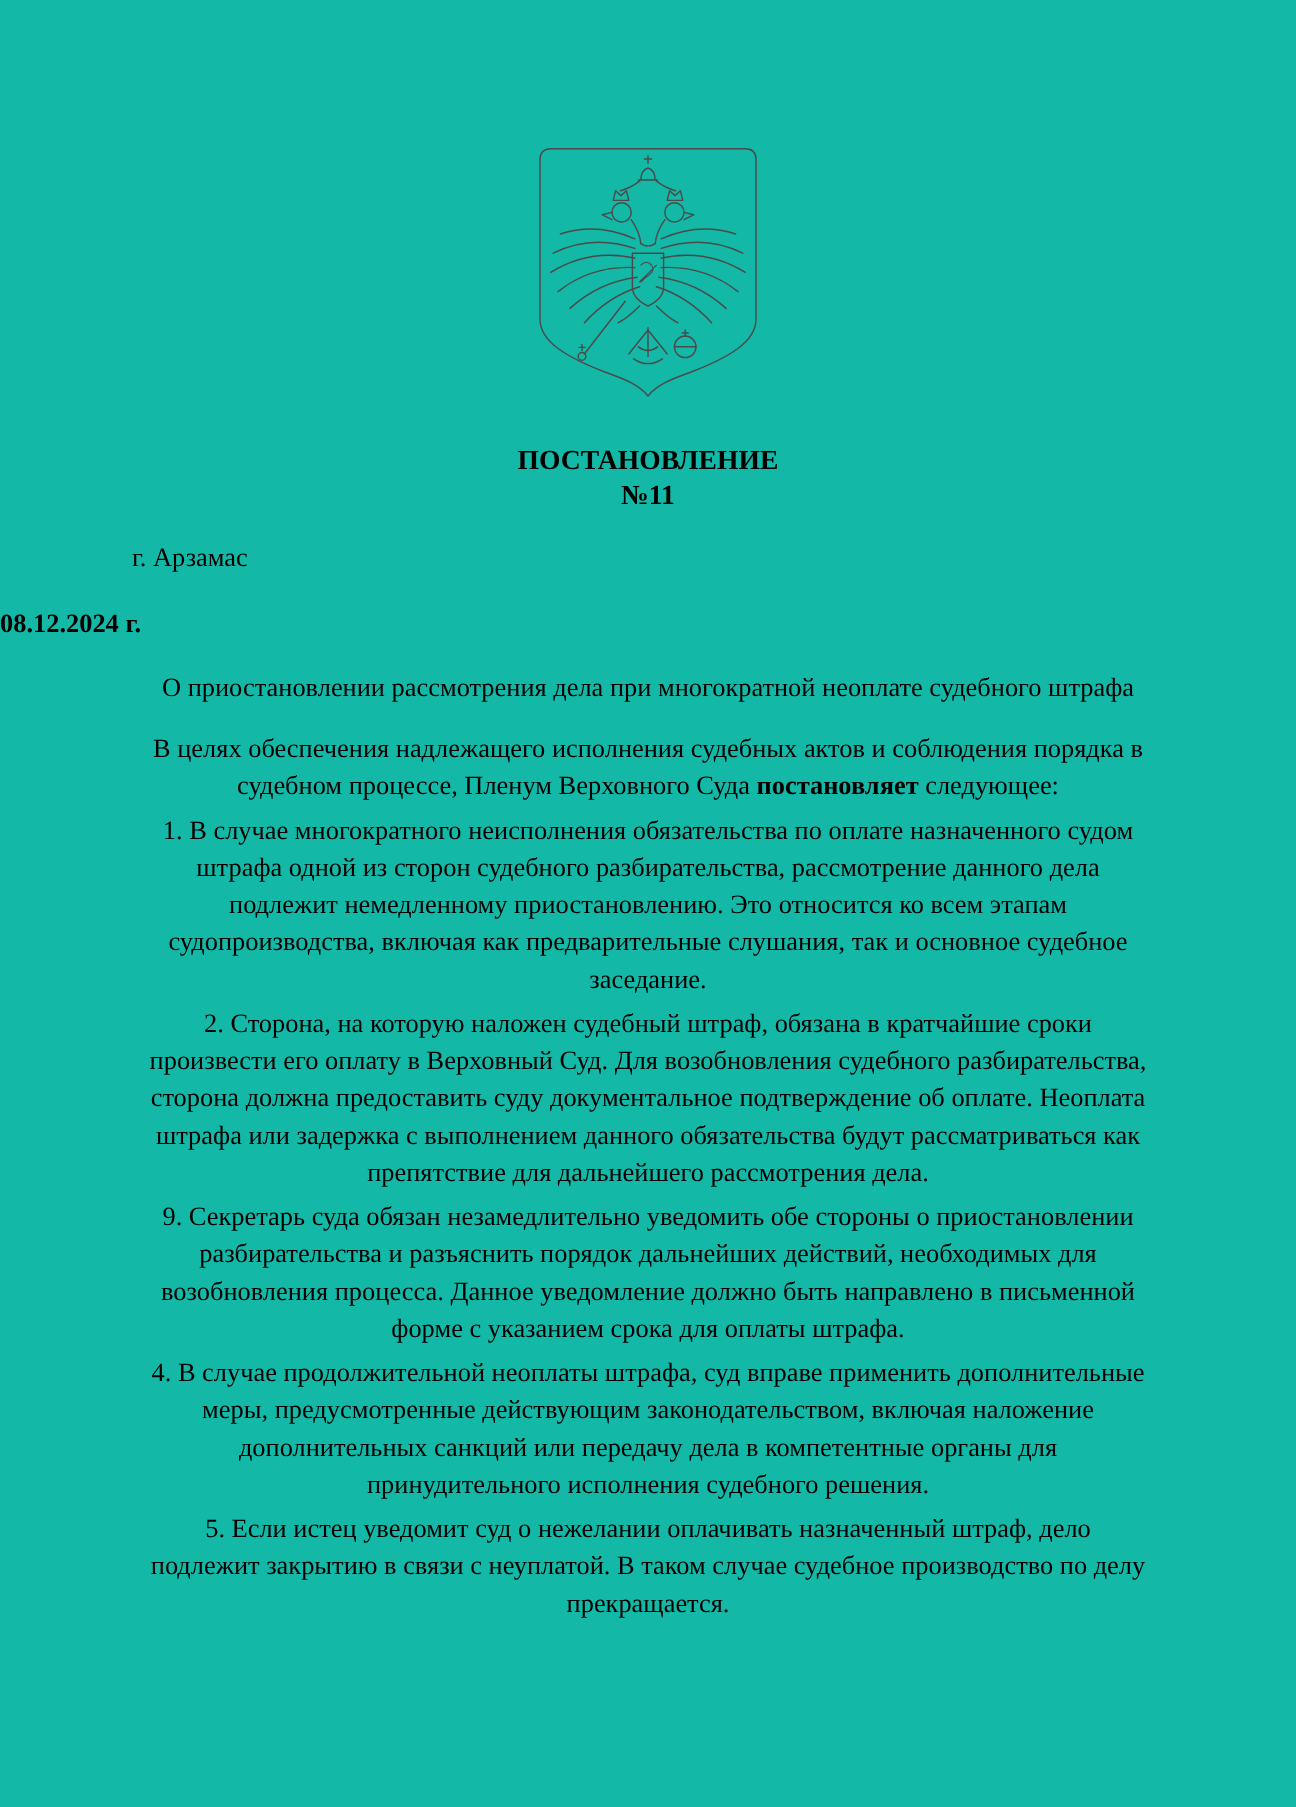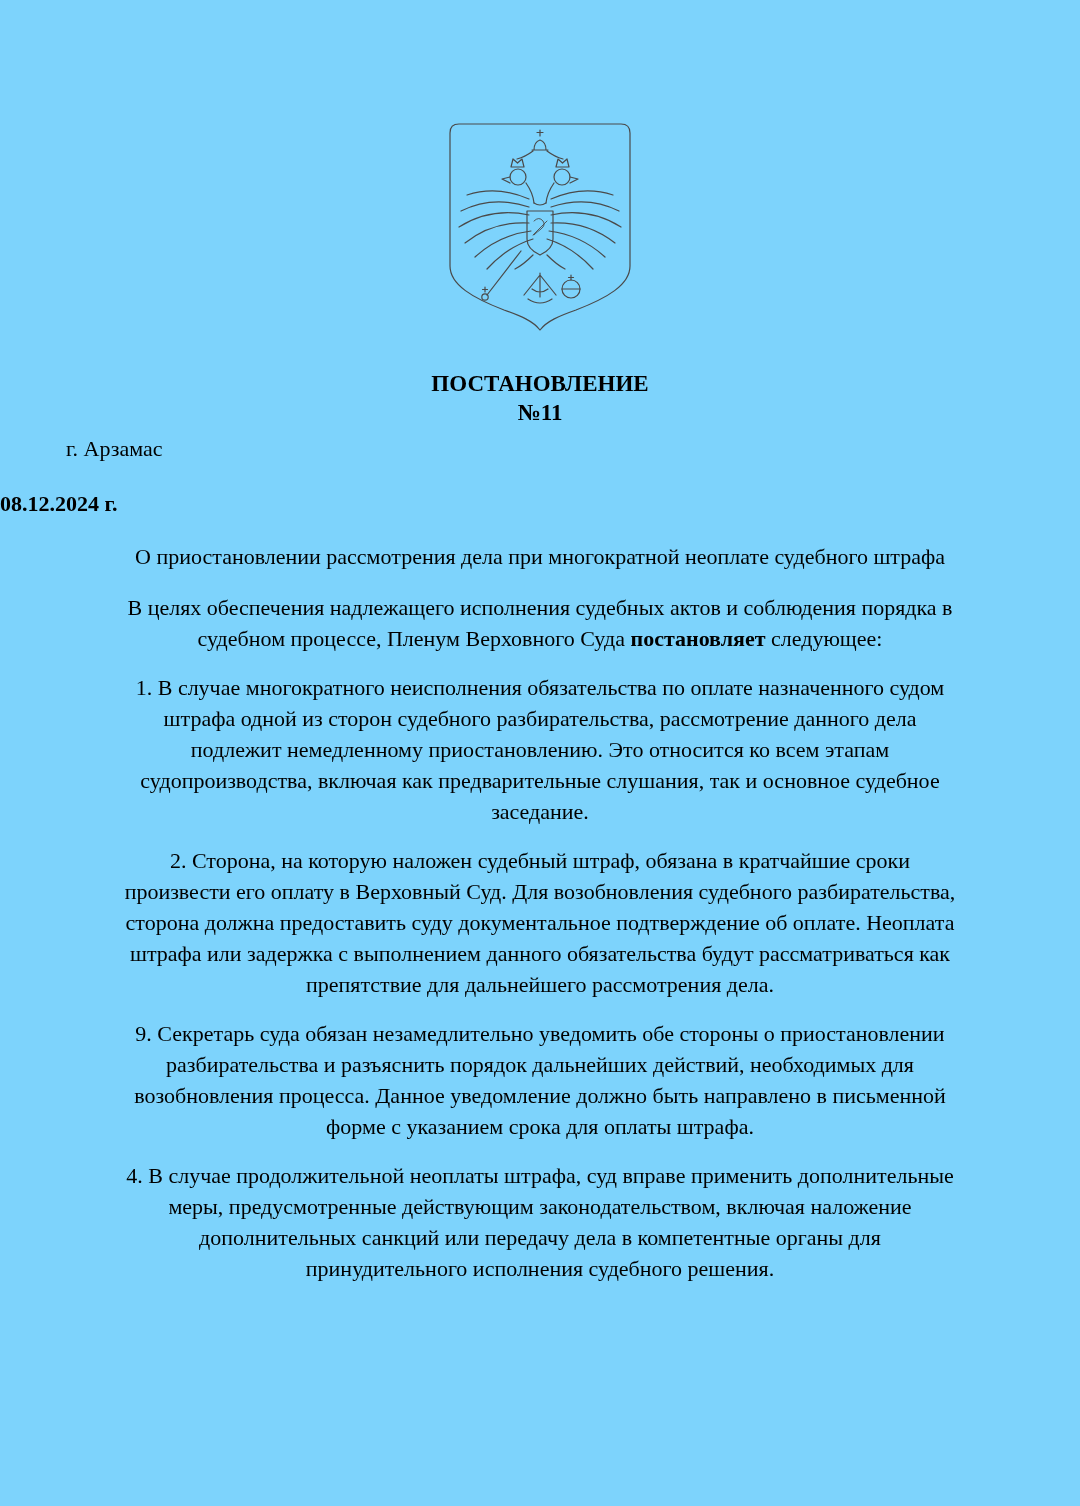--- a/index.html
+++ b/index.html
@@ -2,43 +2,43 @@
 <html lang="ru"><head>
 <meta charset="utf-8">
 <style>
   * { margin: 0; padding: 0; box-sizing: border-box; }
   html, body { background: #ffffff; }
   .page {
     position: relative;
     width: 1080px;
     height: 1506px;
     margin: 0 auto;
-    background: #7dd3fc;
+    background: #14b8a6;
     color: #000000;
     font-family: "Liberation Serif", "DejaVu Serif", serif;
     font-size: 22px;
     line-height: 31px;
     overflow: hidden;
   }
   .emblem-wrap {
     padding-top: 123px;
     display: flex;
     justify-content: center;
   }
   .emblem-svg { width: 182px; height: 208px; display: block; }
   .title-block {
     margin-top: 38px;
     text-align: center;
     font-weight: 700;
     font-size: 23px;
     line-height: 29px;
   }
   .city-line {
-    margin-top: 6px;
-    padding-left: 66px;
+    margin-top: 22px;
+    padding-left: 110px;
     text-align: left;
   }
   .date-line {
     margin-top: 24px;
     text-align: left;
     font-weight: bold;
   }
   .subject-line {
     margin-top: 22px;
     text-align: center;
@@ -47,21 +47,21 @@
     margin-left: auto;
     margin-right: auto;
   }
   .body-block {
     width: 834px;
     margin: 0 auto;
     text-align: center;
   }
   .preamble { margin-top: 20px; }
   .preamble b { font-weight: 700; }
-  .para { margin-top: 18px; }
+  .para { margin-top: 6px; }
 </style>
 </head>
 <body>
 
 <div class="page">
 
   <div class="emblem-wrap">
     <svg class="emblem-svg" viewBox="0 0 182 208" xmlns="http://www.w3.org/2000/svg" fill="none" stroke="#4a4a4a" stroke-width="1.2" stroke-linecap="round" stroke-linejoin="round">
 
       <path d="M10,1 H172 Q181,1 181,10 V143 C181,162 158,175 127,187 C110,193 98,198 91,207 C84,198 72,193 55,187 C24,175 1,162 1,143 V10 Q1,1 10,1 Z"></path>
@@ -106,15 +106,16 @@
   <div class="subject-line">О приостановлении рассмотрения дела при многократной неоплате судебного штрафа</div>
 
   <div class="body-block">
     <div class="preamble">
       <span>В целях обеспечения надлежащего исполнения судебных актов и соблюдения порядка в судебном процессе, Пленум Верховного Суда </span><b>постановляет</b><span> следующее:</span>
     </div>
     <div class="para">1. В случае многократного неисполнения обязательства по оплате назначенного судом штрафа одной из сторон судебного разбирательства, рассмотрение данного дела подлежит немедленному приостановлению. Это относится ко всем этапам судопроизводства, включая как предварительные слушания, так и основное судебное заседание.</div>
     <div class="para">2. Сторона, на которую наложен судебный штраф, обязана в кратчайшие сроки произвести его оплату в Верховный Суд. Для возобновления судебного разбирательства, сторона должна предоставить суду документальное подтверждение об оплате. Неоплата штрафа или задержка с выполнением данного обязательства будут рассматриваться как препятствие для дальнейшего рассмотрения дела.</div>
     <div class="para">9. Секретарь суда обязан незамедлительно уведомить обе стороны о приостановлении разбирательства и разъяснить порядок дальнейших действий, необходимых для возобновления процесса. Данное уведомление должно быть направлено в письменной форме с указанием срока для оплаты штрафа.</div>
     <div class="para">4. В случае продолжительной неоплаты штрафа, суд вправе применить дополнительные меры, предусмотренные действующим законодательством, включая наложение дополнительных санкций или передачу дела в компетентные органы для принудительного исполнения судебного решения.</div>
+    <div class="para">5. Если истец уведомит суд о нежелании оплачивать назначенный штраф, дело подлежит закрытию в связи с неуплатой. В таком случае судебное производство по делу прекращается.</div>
   </div>
 
 </div>
 
 </body></html>

